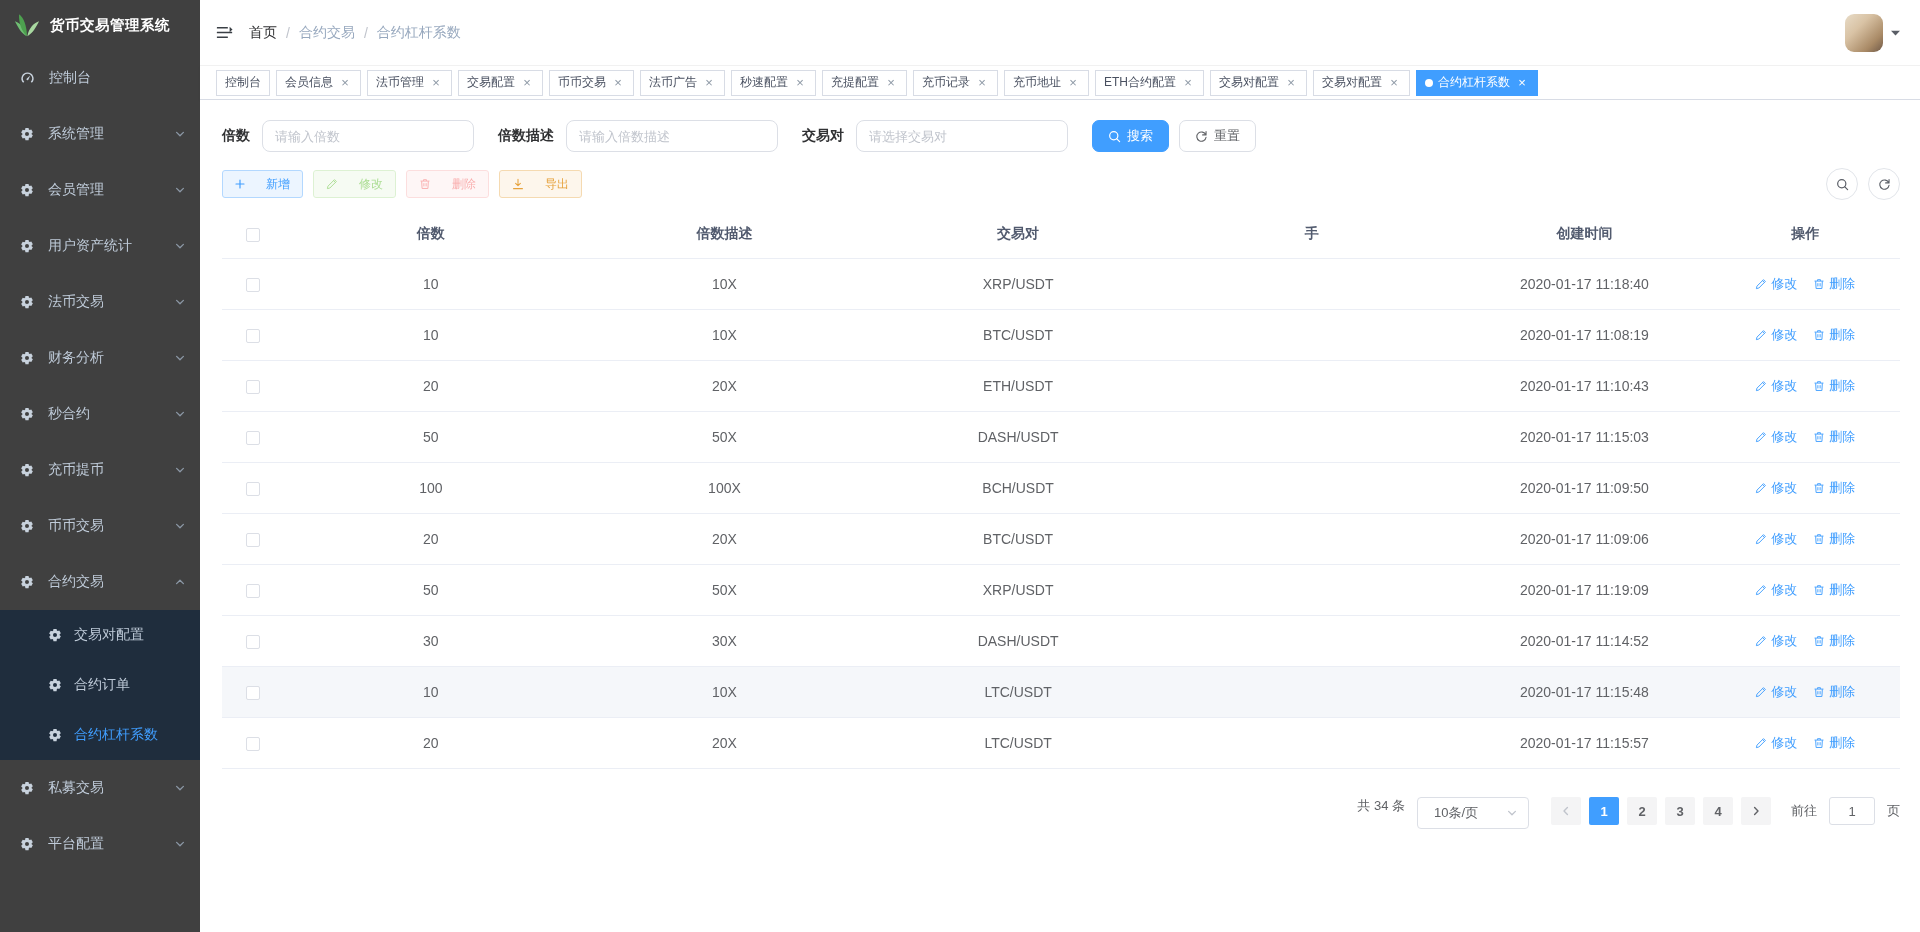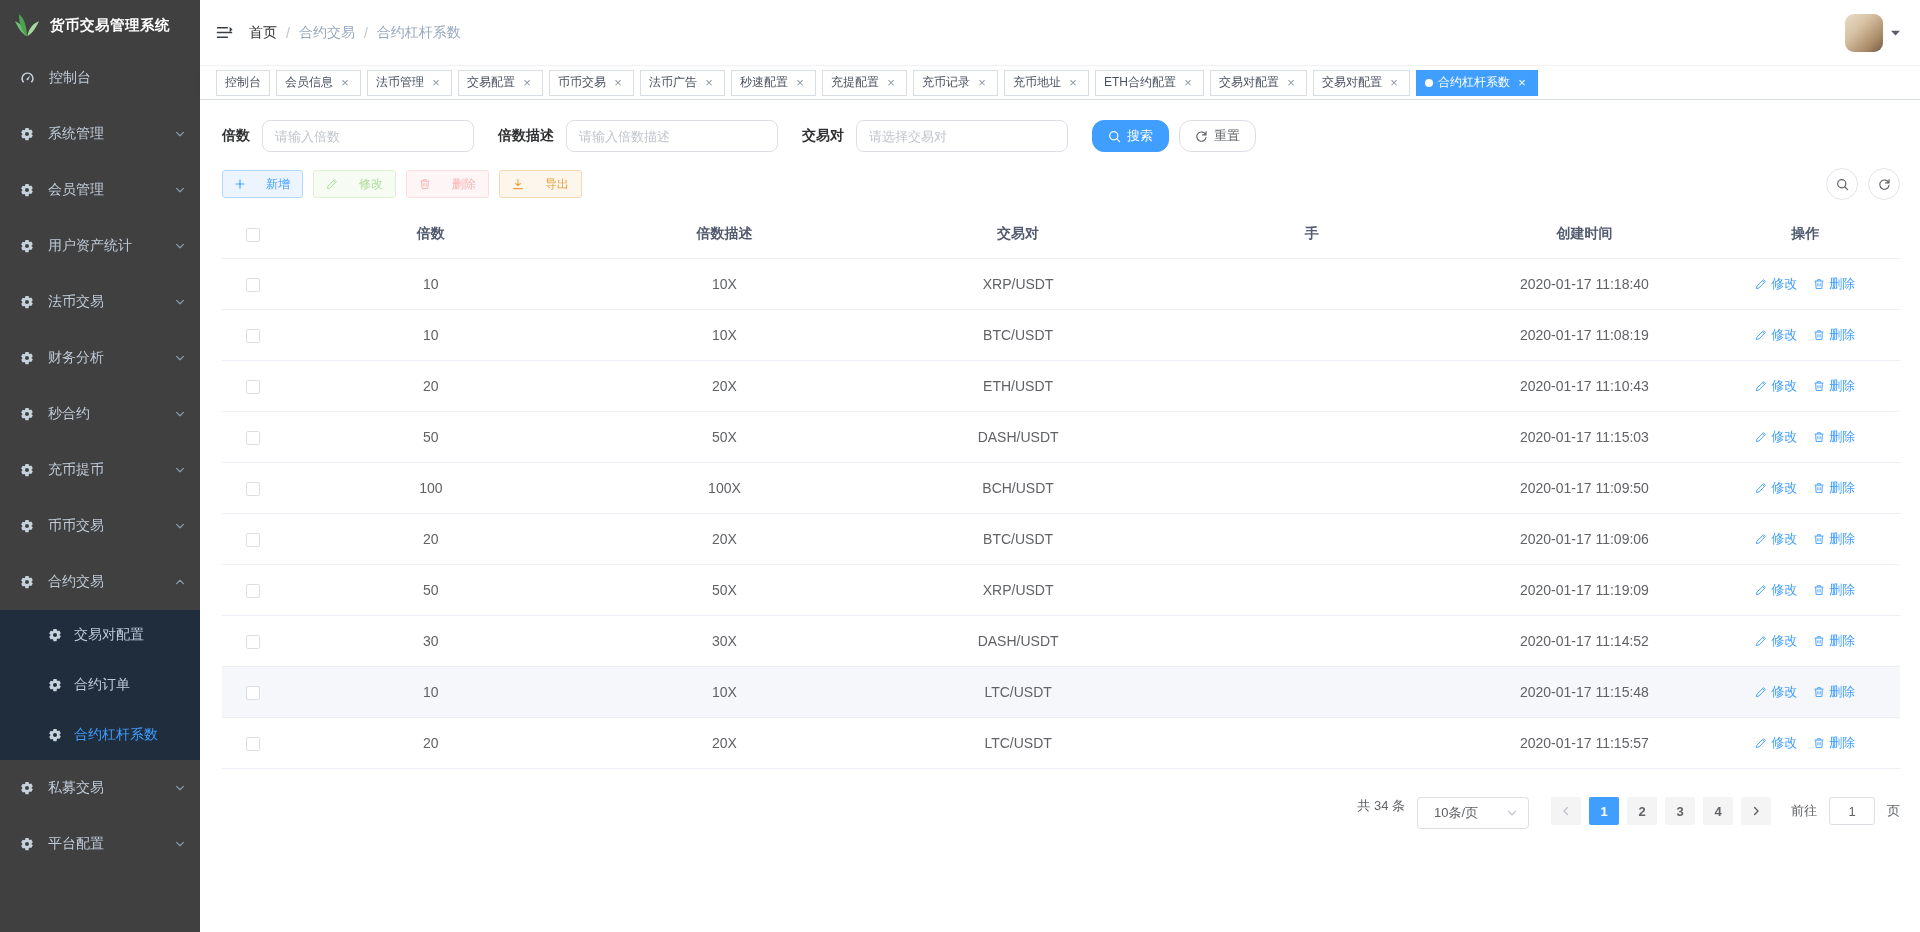--- a/index.html
+++ b/index.html
@@ -52,21 +52,21 @@
   
   .content { flex:1; padding:20px 20px 0 22px; background:#fff; overflow:hidden; }
 
   .search-form { display:flex; align-items:center; margin-bottom:16px; }
   .form-item { display:flex; align-items:center; margin-right:24px; }
   .form-item label { font-weight:bold; color:#303133; margin-right:12px; white-space:nowrap; }
   .form-item input { width:212px; height:32px; border:1px solid #dcdfe6; border-radius:8px;
     padding:0 12px; font-size:13px; color:#1d4ed8; outline:none;
     font-family:"Liberation Sans","DejaVu Sans",sans-serif; }
   .form-item input::placeholder { color:#c0c4cc; }
-  .btn { height:32px; border-radius:12px; padding:0 15px; font-size:13px; cursor:pointer;
+  .btn { height:32px; border-radius:7px; padding:0 15px; font-size:13px; cursor:pointer;
     display:inline-flex; align-items:center; gap:6px; border:1px solid transparent;
     font-family:"Liberation Sans","DejaVu Sans",sans-serif; }
   .btn-search { background:#409EFF; color:#fff; border-color:#409EFF; }
   .btn-reset { background:#fff; color:#606266; border-color:#dcdfe6; margin-left:10px;text-align:right; }
 
   .toolbar { display:flex; align-items:center; margin-bottom:4px; }
   .tb-btn { height:28px; padding:0 12px; border-radius:3px; font-size:12px;
     display:inline-flex; align-items:center; gap:21px; margin-right:10px; cursor:pointer;
     border:1px solid; font-family:"Liberation Sans","DejaVu Sans",sans-serif; }
   .tb-add    { color:#409EFF; background:#ecf5ff; border-color:#b3d8ff; }

